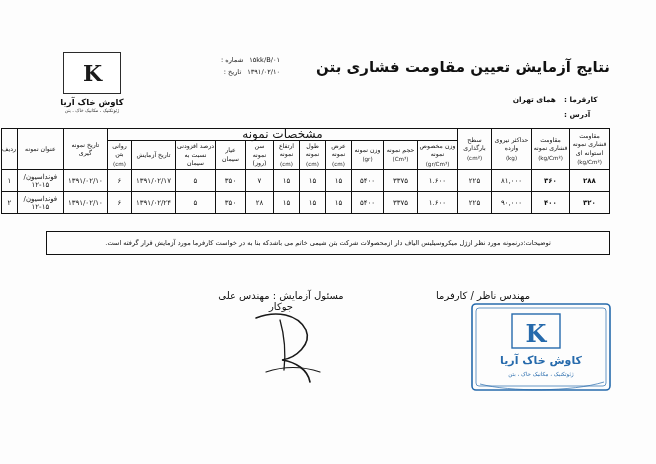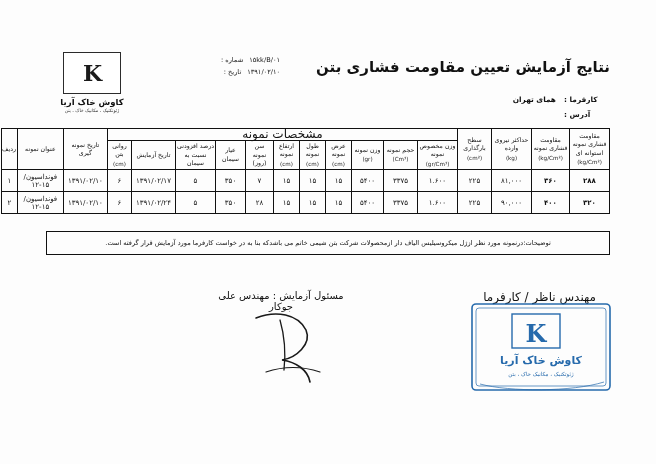--- a/index.html
+++ b/index.html
@@ -188,22 +188,22 @@
     width: 150px;
     text-align: center;
     font-size: 10px;
     color: #111;
   }
   .sig-right {
     position: absolute;
     top: 290px;
     right: 60px;
     width: 160px;
-    text-align: right;
-    font-size: 12px;
+    text-align: left;
+    font-size: 10px;
     color: #111;
   }
   .sig-label { margin-bottom: 4px; }
   .stamp {
     position: absolute;
     top: 300px;
     right: 40px;
     width: 150px;
     height: 95px;
     opacity: 0.95;

